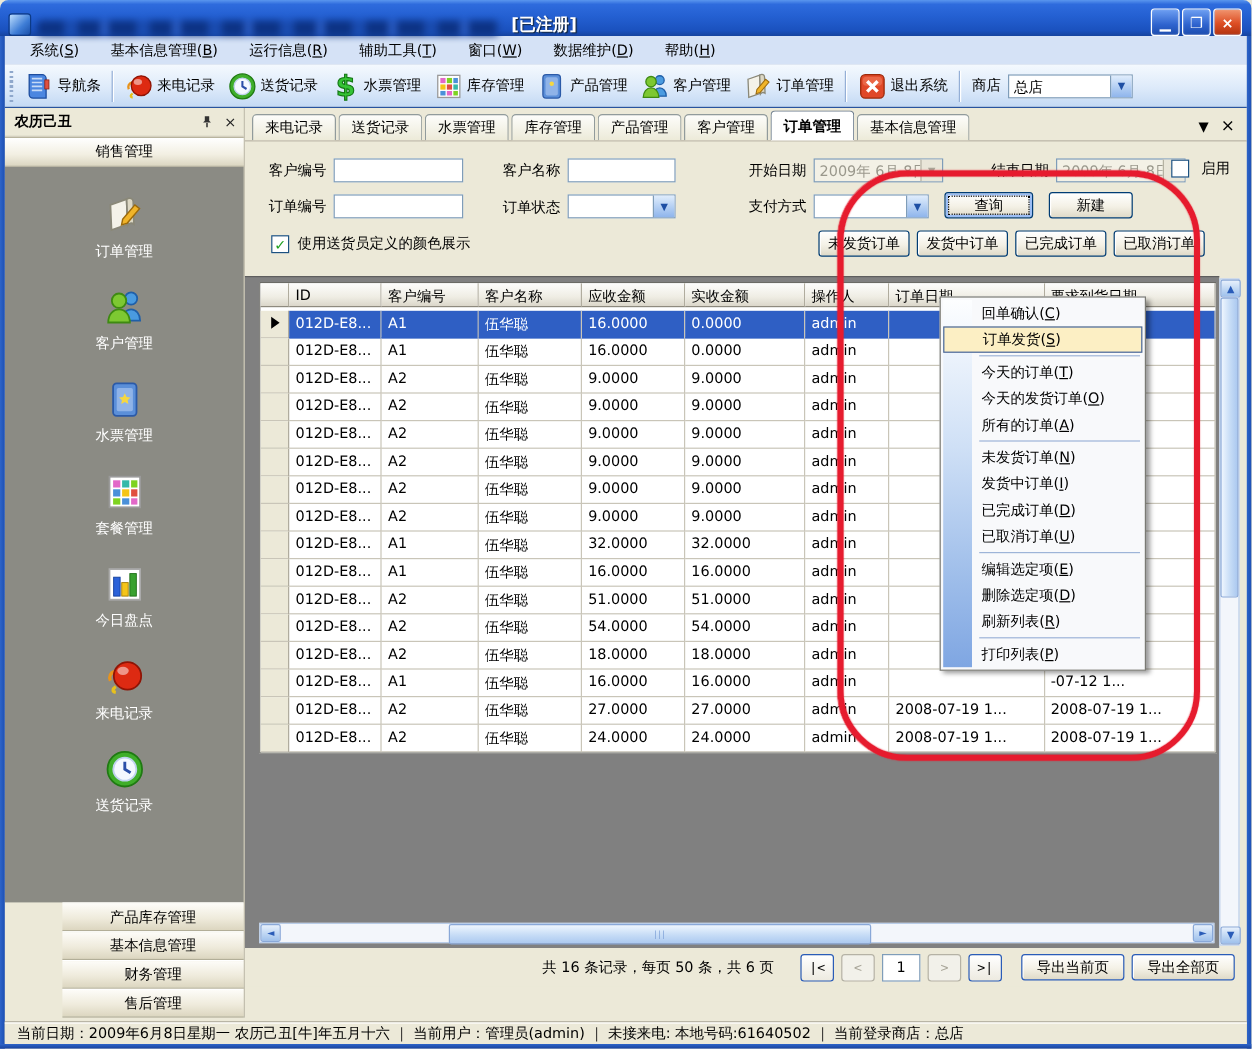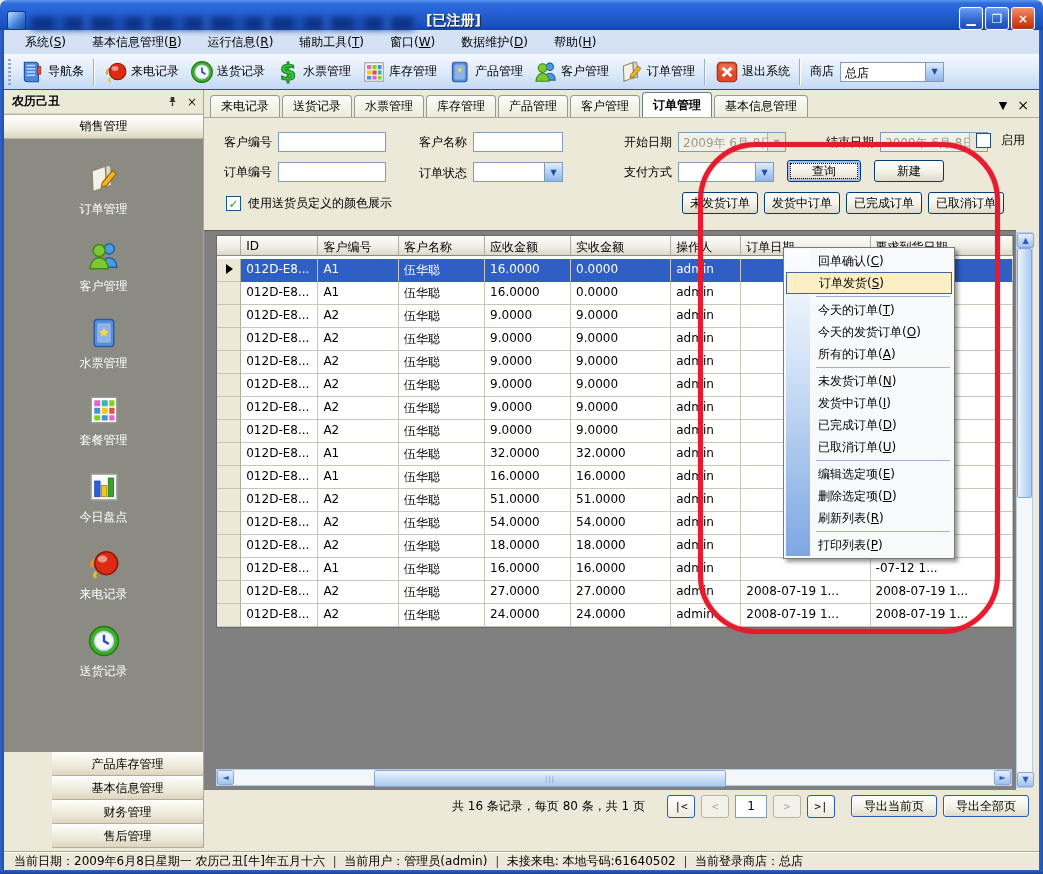--- a/index.html
+++ b/index.html
@@ -655,21 +655,21 @@
         <span class="sbtn" style="margin-left:auto;">►</span>
       </div>
     </div>
     <div class="vscroll">
       <span class="sbtn">▲</span>
       <span class="vthumb"></span>
       <span class="sbtn" style="margin-top:auto;">▼</span>
     </div>
 
     <div class="pager">
-      <span class="summary">共 16 条记录，每页 80 条，共 1 页</span>
+      <span class="summary">共 16 条记录，每页 50 条，共 6 页</span>
       <span class="navbtn">|&lt;</span>
       <span class="navbtn dis">&lt;</span>
       <input class="pageinput" value="1" style="">
       <span class="navbtn dis">&gt;</span>
       <span class="navbtn">&gt;|</span>
       <button class="xpbtn" style="margin-left:10px;border-color:#2A5CB8;">导出当前页</button>
       <button class="xpbtn" style="border-color:#2A5CB8;">导出全部页</button>
     </div>
   </div>
 </div>

